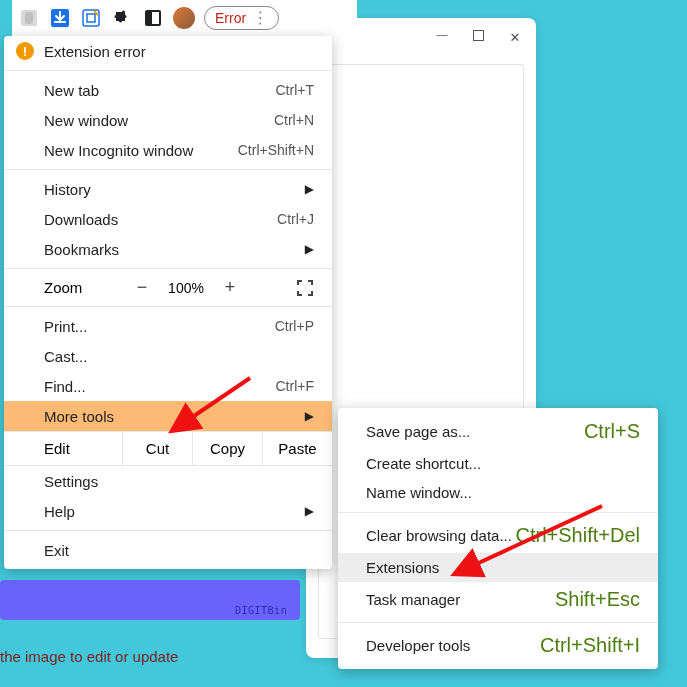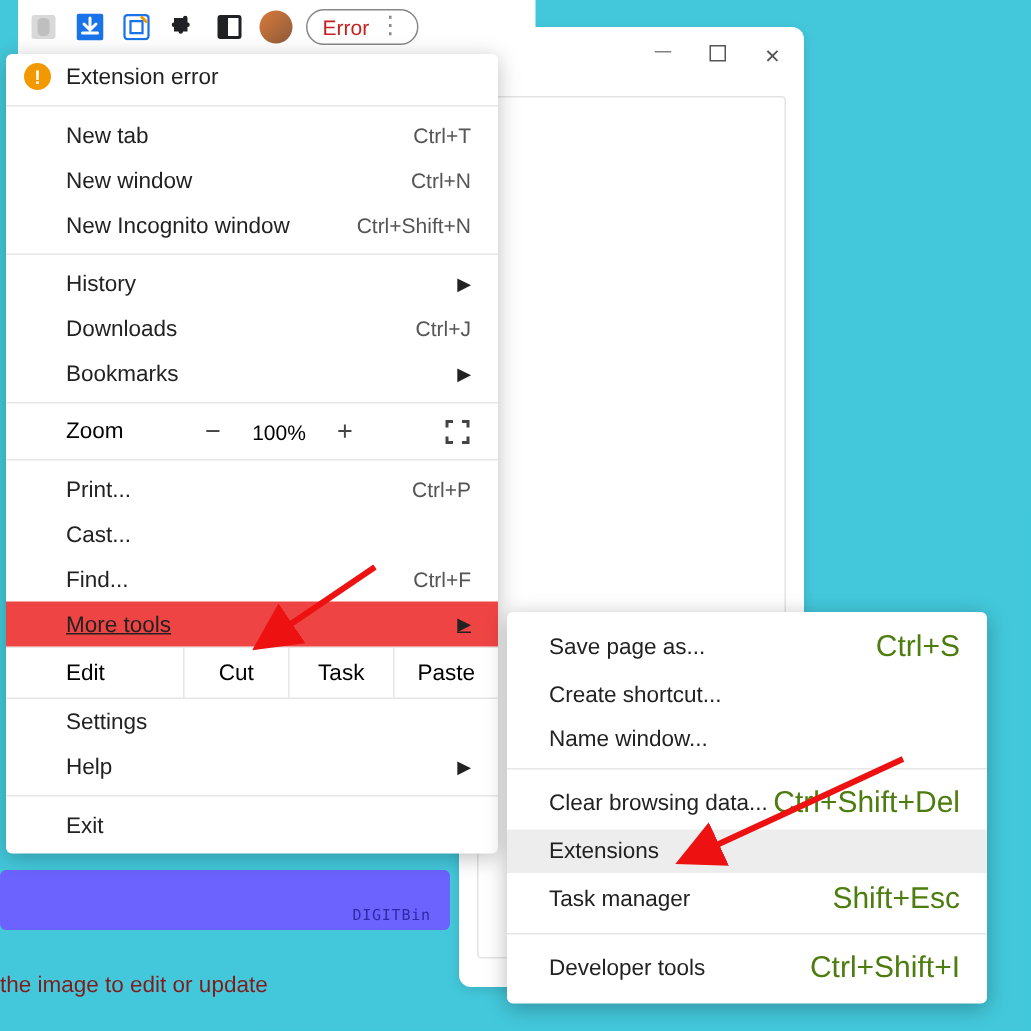--- a/index.html
+++ b/index.html
@@ -25,21 +25,21 @@
   .tb-avatar { width:22px; height:22px; border-radius:50%; background:linear-gradient(135deg,#d97a3a,#8d5a3a); }
   .tb-error { border:1.5px solid #888; border-radius:14px; padding:3px 10px; font-size:14px; color:#c5221f; display:flex; align-items:center; gap:6px;}
   .tb-error-dots { color:#888; font-size:16px; line-height:0;}
 
   
   .menu { position:absolute; left:4px; top:36px; width:328px; background:#fff; border-radius:4px; box-shadow:0 3px 14px rgba(0,0,0,.25); padding-bottom:4px;}
   .menu hr { border:none; border-top:1px solid #e6e6e6; margin:4px 0;}
   .m-row { display:flex; align-items:center; justify-content:space-between; padding:6px 18px 6px 40px; font-size:15px; color:#222; min-height:30px; position:relative;}
   .m-row .sc { color:#555; font-size:14px;}
   .m-row .chev { color:#222; font-size:12px;}
-  .m-row.highlight { background:#ef4444;text-decoration:underline;}
+  .m-row.highlight { background:#fdba74;}
   .m-row.header { padding-left:40px;}
   .warn-badge { position:absolute; left:12px; width:18px; height:18px; border-radius:50%; background:#f29900; color:#fff; font-size:13px; font-weight:bold; display:flex; align-items:center; justify-content:center;}
   .zoom-row { display:flex; align-items:center; padding:4px 12px 4px 40px; font-size:15px; gap:0;}
   .zoom-row .zlabel{ flex:0 0 80px;}
   .zoom-btn{ width:36px; text-align:center; color:#444; font-size:18px;}
   .zoom-val{ width:52px; text-align:center; font-size:14px;}
   .full-ico{ margin-left:auto; width:18px; height:18px; margin-right:6px;}
   .edit-row{ display:flex; align-items:flex-start; border-top:1px solid #e6e6e6; border-bottom:1px solid #e6e6e6;}
   .edit-row .elabel{ flex:0 0 118px; padding:8px 0 8px 40px; font-size:15px;}
   .edit-row .ecell{ flex:1; text-align:center; padding:8px 0; font-size:15px; border-left:1px solid #e6e6e6;}
@@ -166,21 +166,21 @@
     <span>Find...</span>
     <span class="sc">Ctrl+F</span>
   </div>
   <div class="m-row highlight">
     <span>More tools</span>
     <span class="chev">▶</span>
   </div>
   <div class="edit-row">
     <span class="elabel">Edit</span>
     <span class="ecell">Cut</span>
-    <span class="ecell">Task</span>
+    <span class="ecell">Copy</span>
     <span class="ecell">Paste</span>
   </div>
   <div class="m-row">
     <span>Settings</span>
       <span></span>
   </div>
   <div class="m-row">
     <span>Help</span>
     <span class="chev">▶</span>
   </div>

